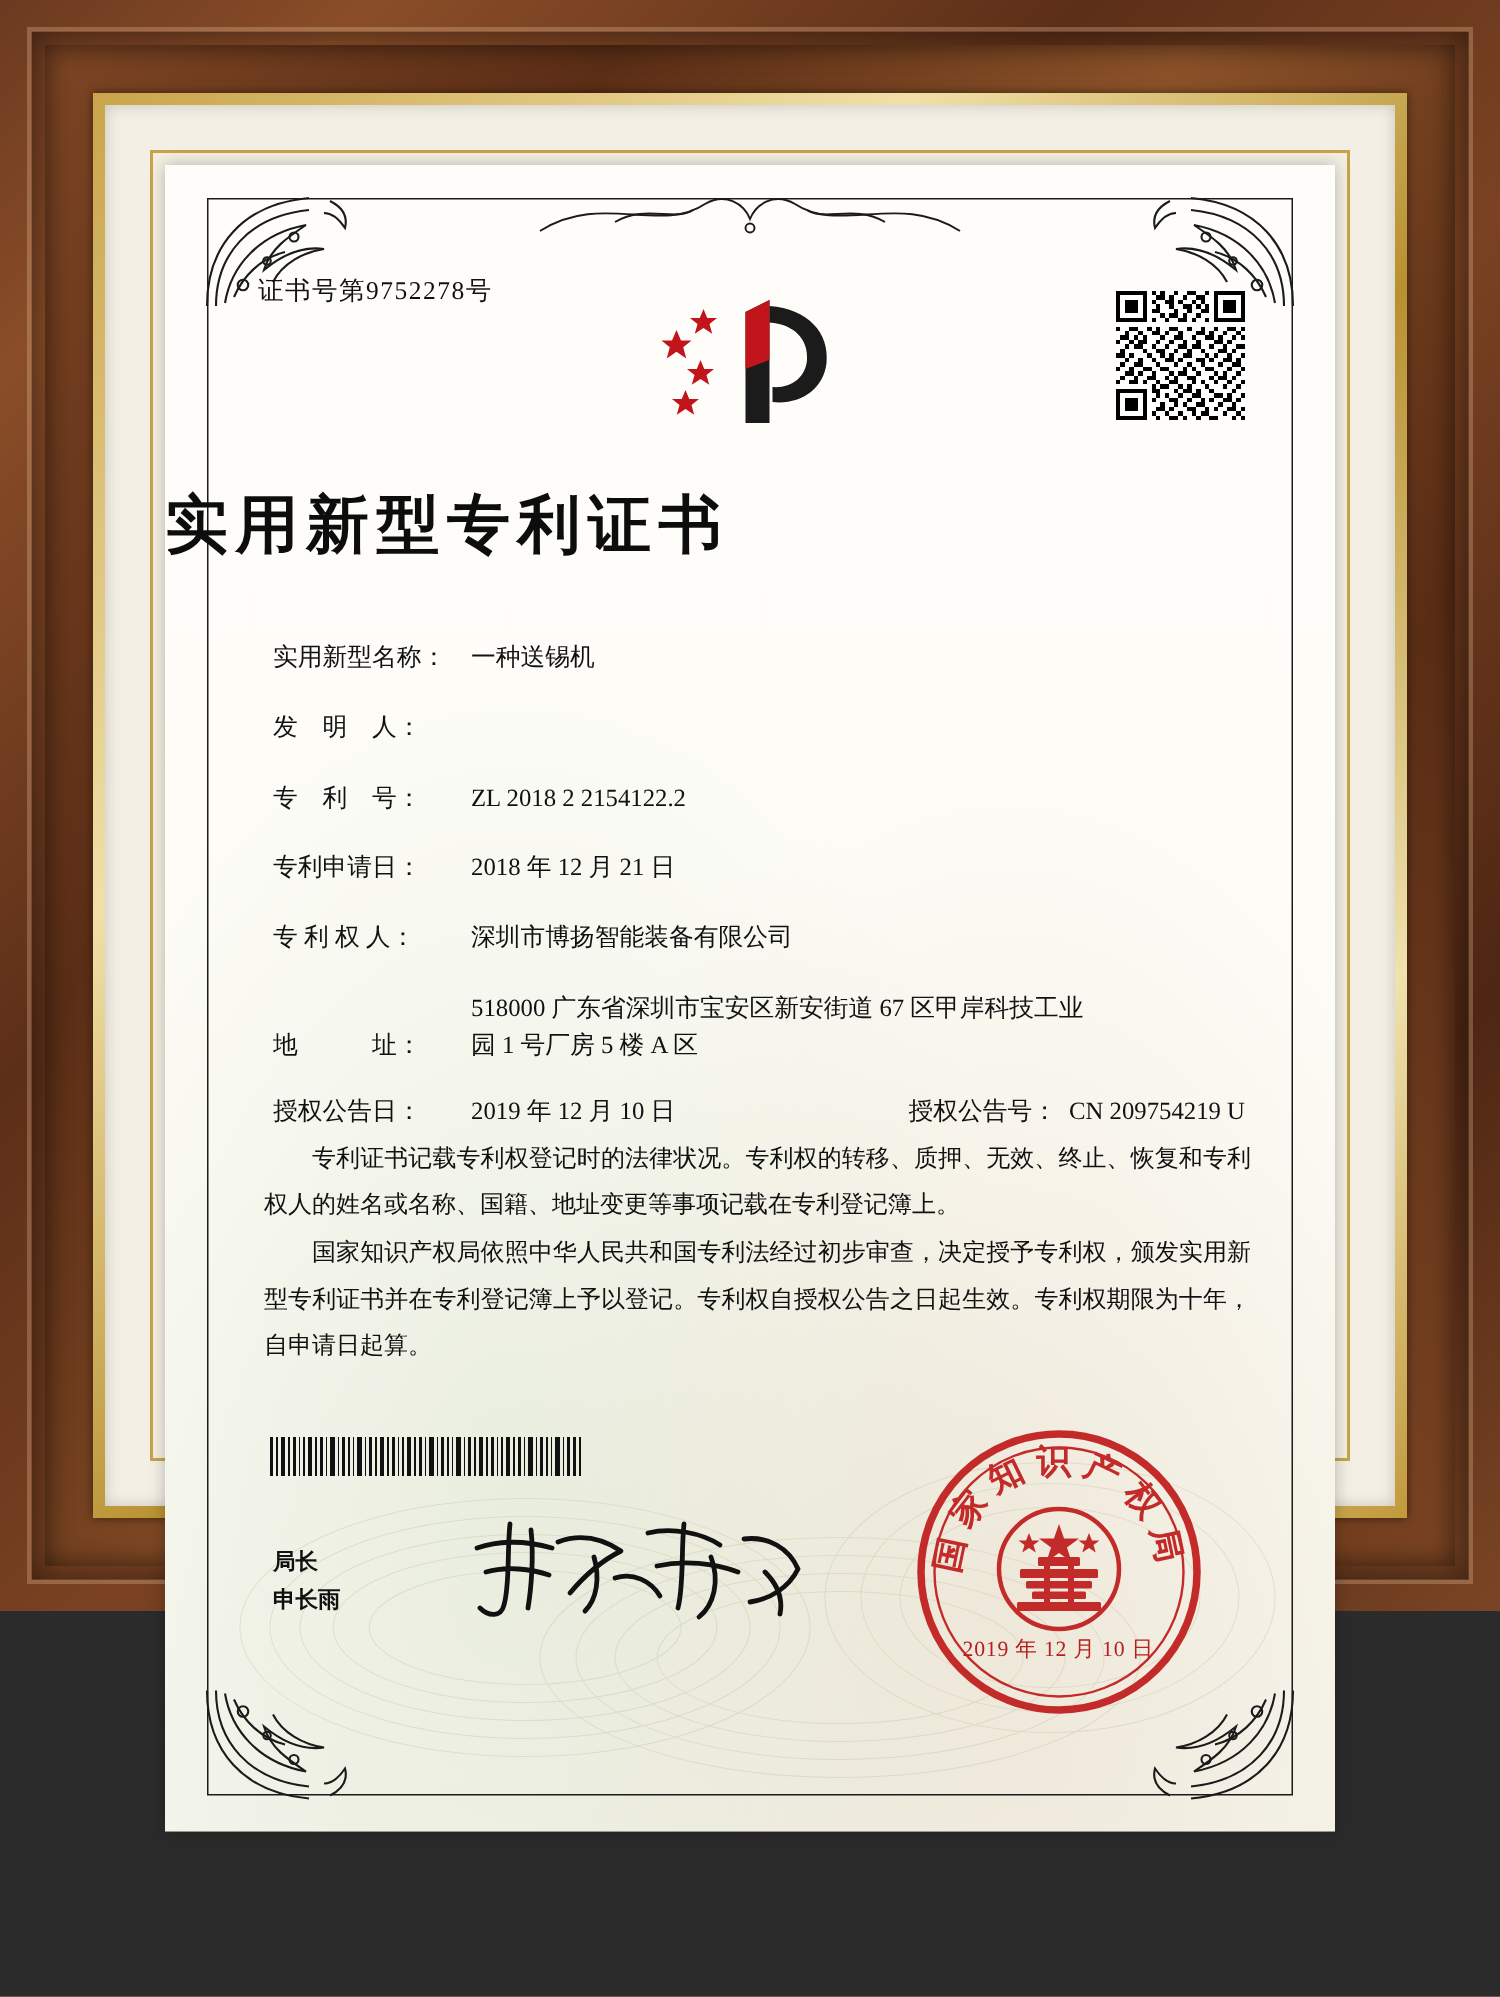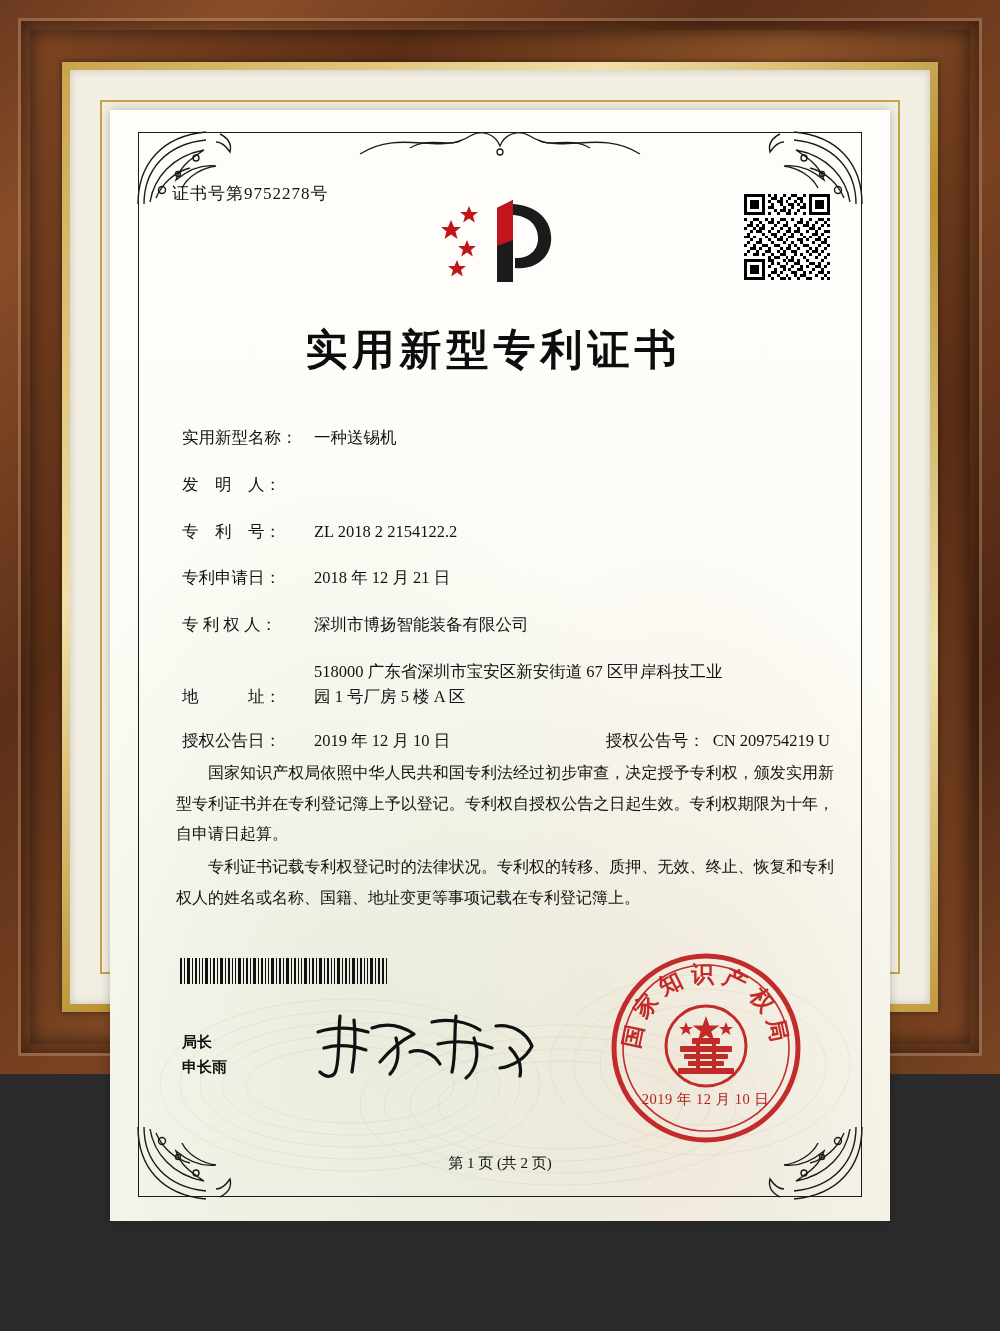--- a/index.html
+++ b/index.html
@@ -110,21 +110,21 @@
   }
   .qr {
     position: absolute;
     right: 60px; top: 84px;
     width: 86px; height: 86px;
   }
 
   .title {
     position: absolute;
     left: 0; right: 13px; top: 212px;
-    text-align: center;
+    text-align: left;
     font-size: 42px;
     font-weight: bold;
     letter-spacing: 5px;
     color: #0d0d0d;
     font-family: "DejaVu Serif", "Liberation Serif", serif;
   }
 
   
   .fields {
     position: absolute;
@@ -591,22 +591,22 @@
         <div class="flabel">授权公告日：</div>
         <div class="fvalue">2019 年 12 月 10 日</div>
         <div class="right-pair">
           <div class="flabel2">授权公告号：</div>
           <div>CN 209754219 U</div>
         </div>
       </div>
     </div>
 
     <div class="paras">
+      <p>专利证书记载专利权登记时的法律状况。专利权的转移、质押、无效、终止、恢复和专利权人的姓名或名称、国籍、地址变更等事项记载在专利登记簿上。</p>
       <p>国家知识产权局依照中华人民共和国专利法经过初步审查，决定授予专利权，颁发实用新型专利证书并在专利登记簿上予以登记。专利权自授权公告之日起生效。专利权期限为十年，自申请日起算。</p>
-      <p>专利证书记载专利权登记时的法律状况。专利权的转移、质押、无效、终止、恢复和专利权人的姓名或名称、国籍、地址变更等事项记载在专利登记簿上。</p>
     </div>
 
     <svg class="barcode" viewBox="0 0 210 26" shape-rendering="crispEdges">
       <g fill="#111">
         <rect x="0" y="0" width="2" height="26"></rect>
           <rect x="4" y="0" width="1" height="26"></rect>
         <rect x="7" y="0" width="3" height="26"></rect>
           <rect x="12" y="0" width="1" height="26"></rect>
         <rect x="15" y="0" width="2" height="26"></rect>
           <rect x="19" y="0" width="1" height="26"></rect>
@@ -709,15 +709,14 @@
         <defs>
           <path id="sealArc" d="M 100,100 m -66,0 a 66,66 0 1,1 132,0"></path>
         </defs>
         <text font-size="23" font-weight="bold" fill="#c01b1b" letter-spacing="7" font-family="'DejaVu Serif','Liberation Serif',serif">
           <textPath href="#sealArc" startOffset="50%" text-anchor="middle">国家知识产权局</textPath>
         </text>
       </g>
     </svg>
     <div class="seal-date">2019 年 12 月 10 日</div>
 
-    <div class="page-no">第 1 页 (共 2 页)</div>
   </div>
 </div>
 
 </body></html>

